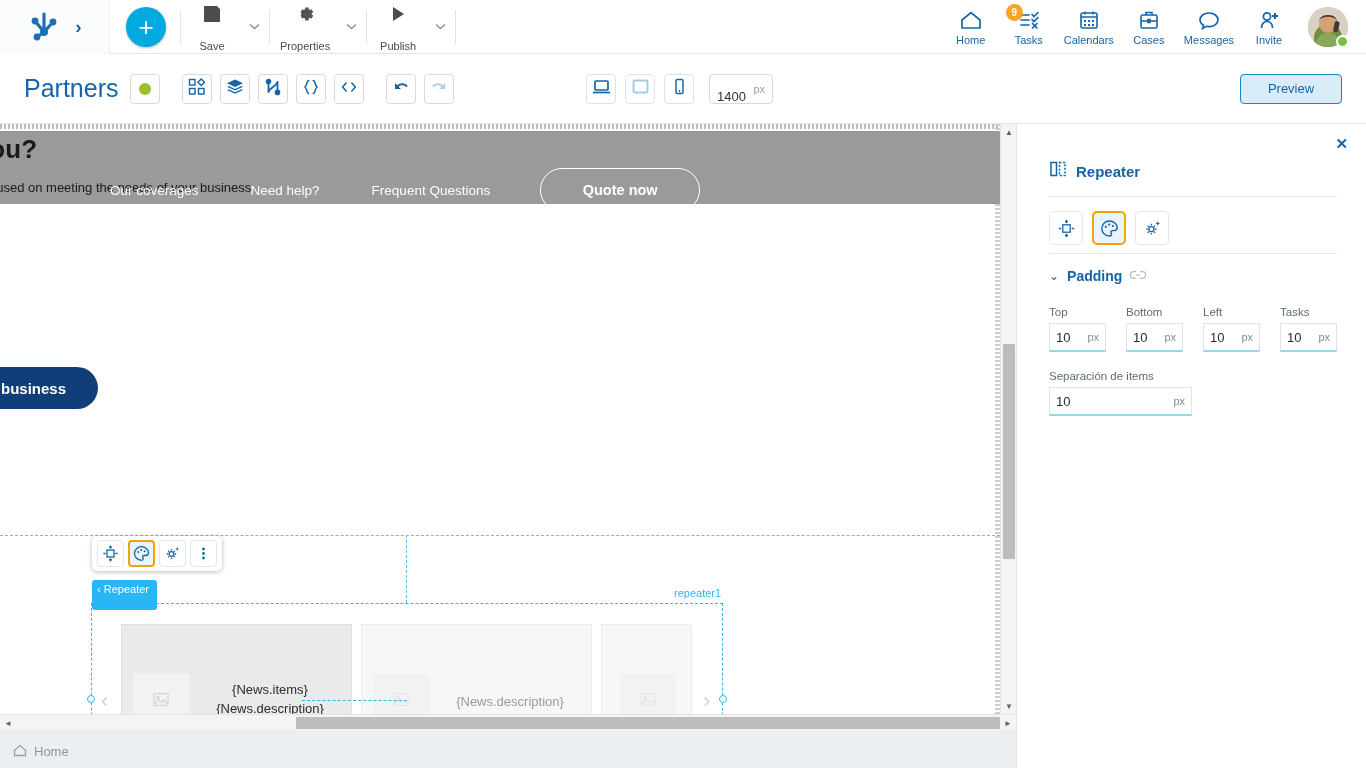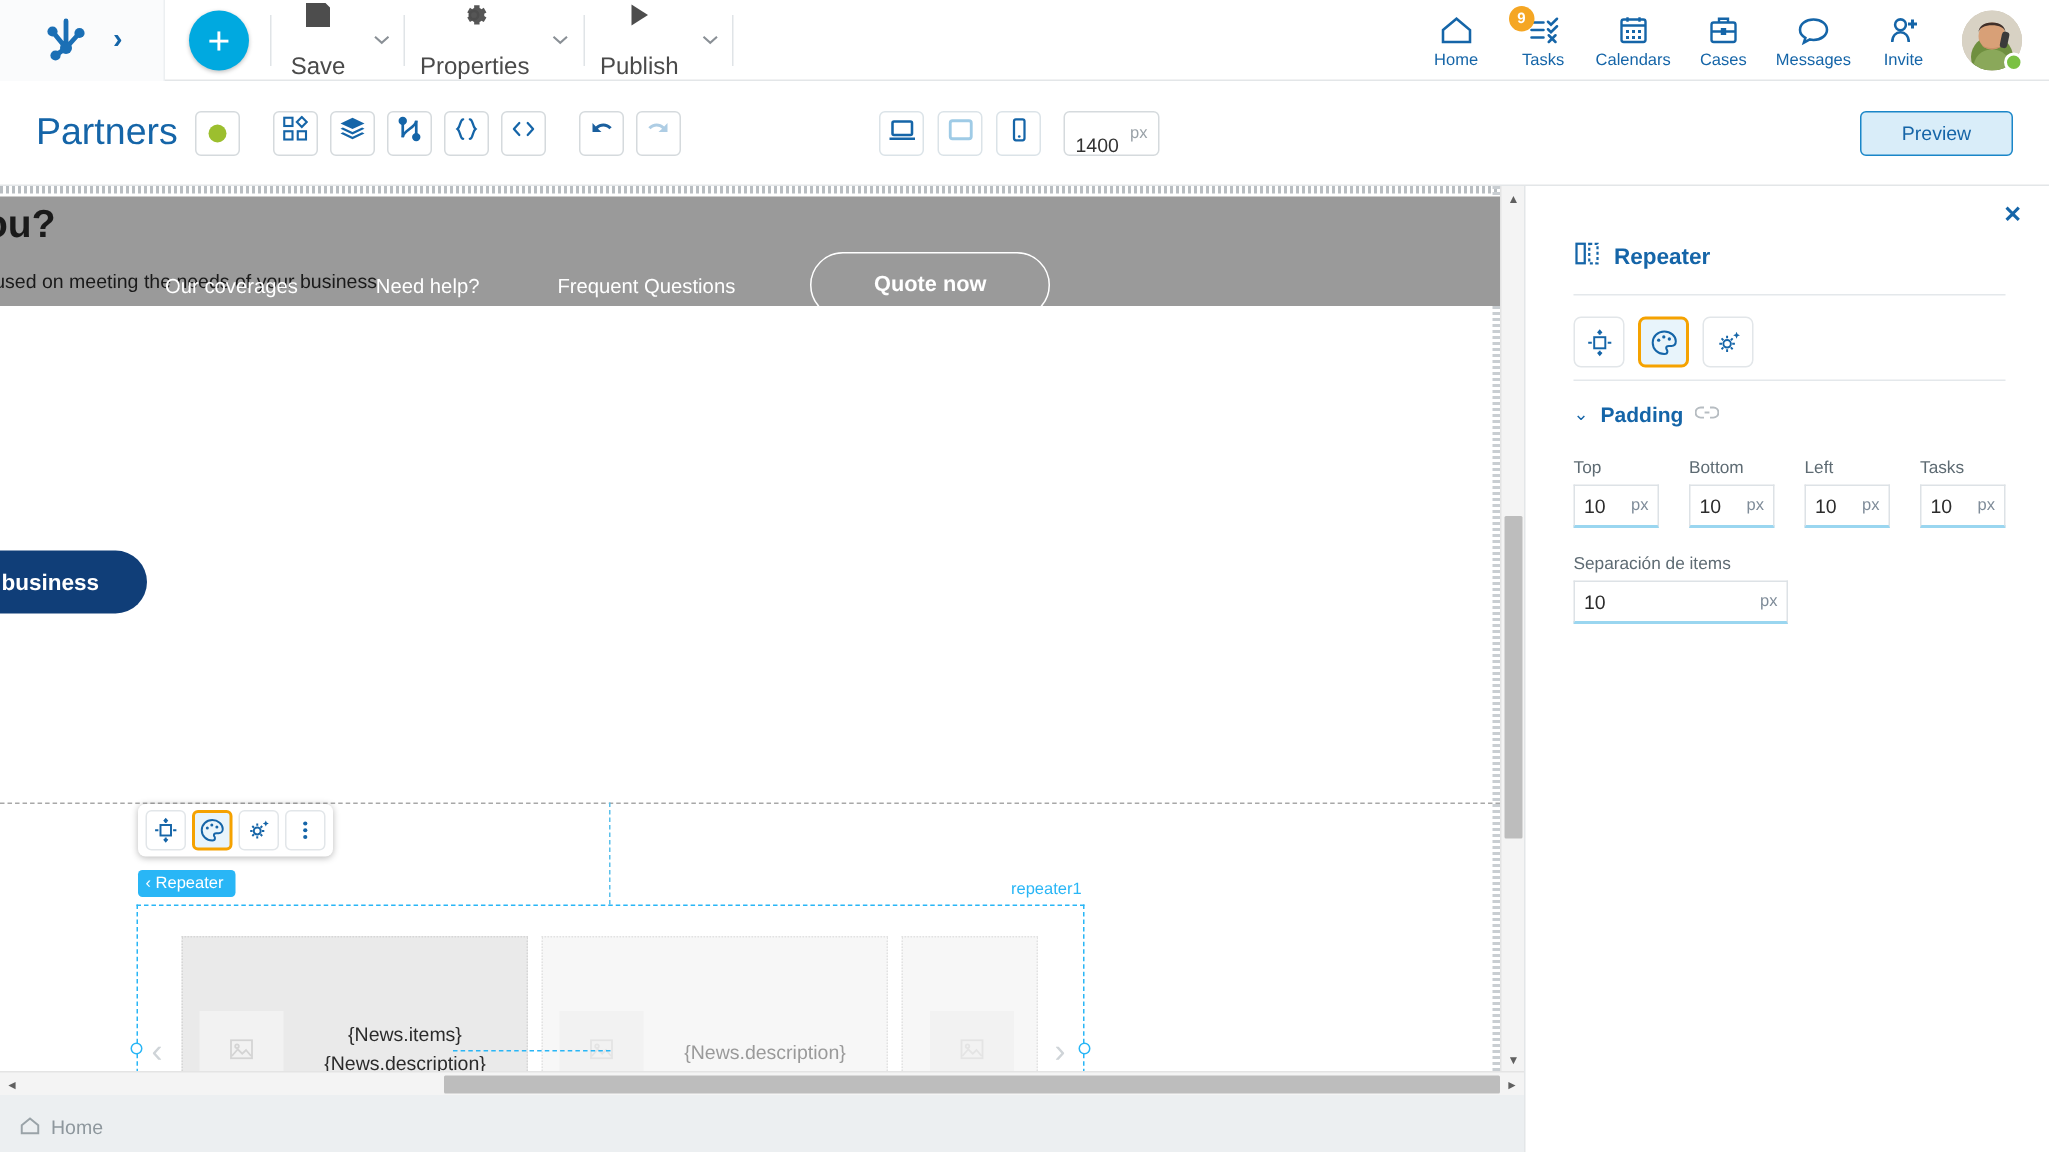--- a/index.html
+++ b/index.html
@@ -31,21 +31,21 @@
     background: #00a9e0; display: flex; align-items: center; justify-content: center;
     color: #fff; font-size: 26px; font-weight: 300; line-height: 1;
     box-shadow: 0 1px 3px rgba(0,0,0,.25); cursor: pointer;
   }
   .tool-sep { width: 1px; height: 34px; background: #e0e4e7; margin: 0 2px; }
   .tool-item {
     display: flex; flex-direction: column; align-items: center; justify-content: center;
     min-width: 58px; height: 50px; cursor: pointer; padding: 0 8px;
   }
   .tool-item .ic { height: 22px; display: flex; align-items: flex-end; }
-  .tool-item .lbl { font-size: 16px; color: #4a4a4a; margin-top: 16px; }
+  .tool-item .lbl { font-size: 11px; color: #4a4a4a; margin-top: 16px; }
   .caret-btn {
     width: 26px; height: 50px; display: flex; align-items: center; justify-content: center;
     cursor: pointer; color: #8a9096; font-size: 11px;
   }
 
   .nav-zone { margin-left: auto; display: flex; align-items: center; height: 54px; padding-right: 12px; }
   .nav-item {
     display: flex; flex-direction: column; align-items: center; justify-content: center;
     min-width: 58px; height: 54px; cursor: pointer; position: relative; padding: 0 6px;
   }
@@ -164,21 +164,21 @@
   }
   .ft-btn {
     width: 27px; height: 27px; border: 1px solid #e2e6e9; border-radius: 4px;
     background: #fff; display: flex; align-items: center; justify-content: center;
     margin: 0 2px; cursor: pointer;
   }
   .ft-btn.active { border: 2px solid #f5a200; background: #e8f4fb; }
   .tag-repeater {
     position: absolute; left: 92px; top: 456px;
     background: #29b6f6; color: #fff; font-size: 11px;
-    padding: 3px 8px 3px 5px; border-radius: 3px; z-index: 6; cursor: pointer;
+    padding: 3px 8px 15px 5px; border-radius: 3px; z-index: 6; cursor: pointer;
     white-space: nowrap;
   }
   .tag-name {
     position: absolute; left: 674px; top: 463px;
     color: #29b6f6; font-size: 11px; z-index: 6;
   }
   .rep-outline {
     position: absolute; left: 91px; top: 479px; width: 632px; height: 192px;
     border: 1px dashed #29b6f6;
   }

